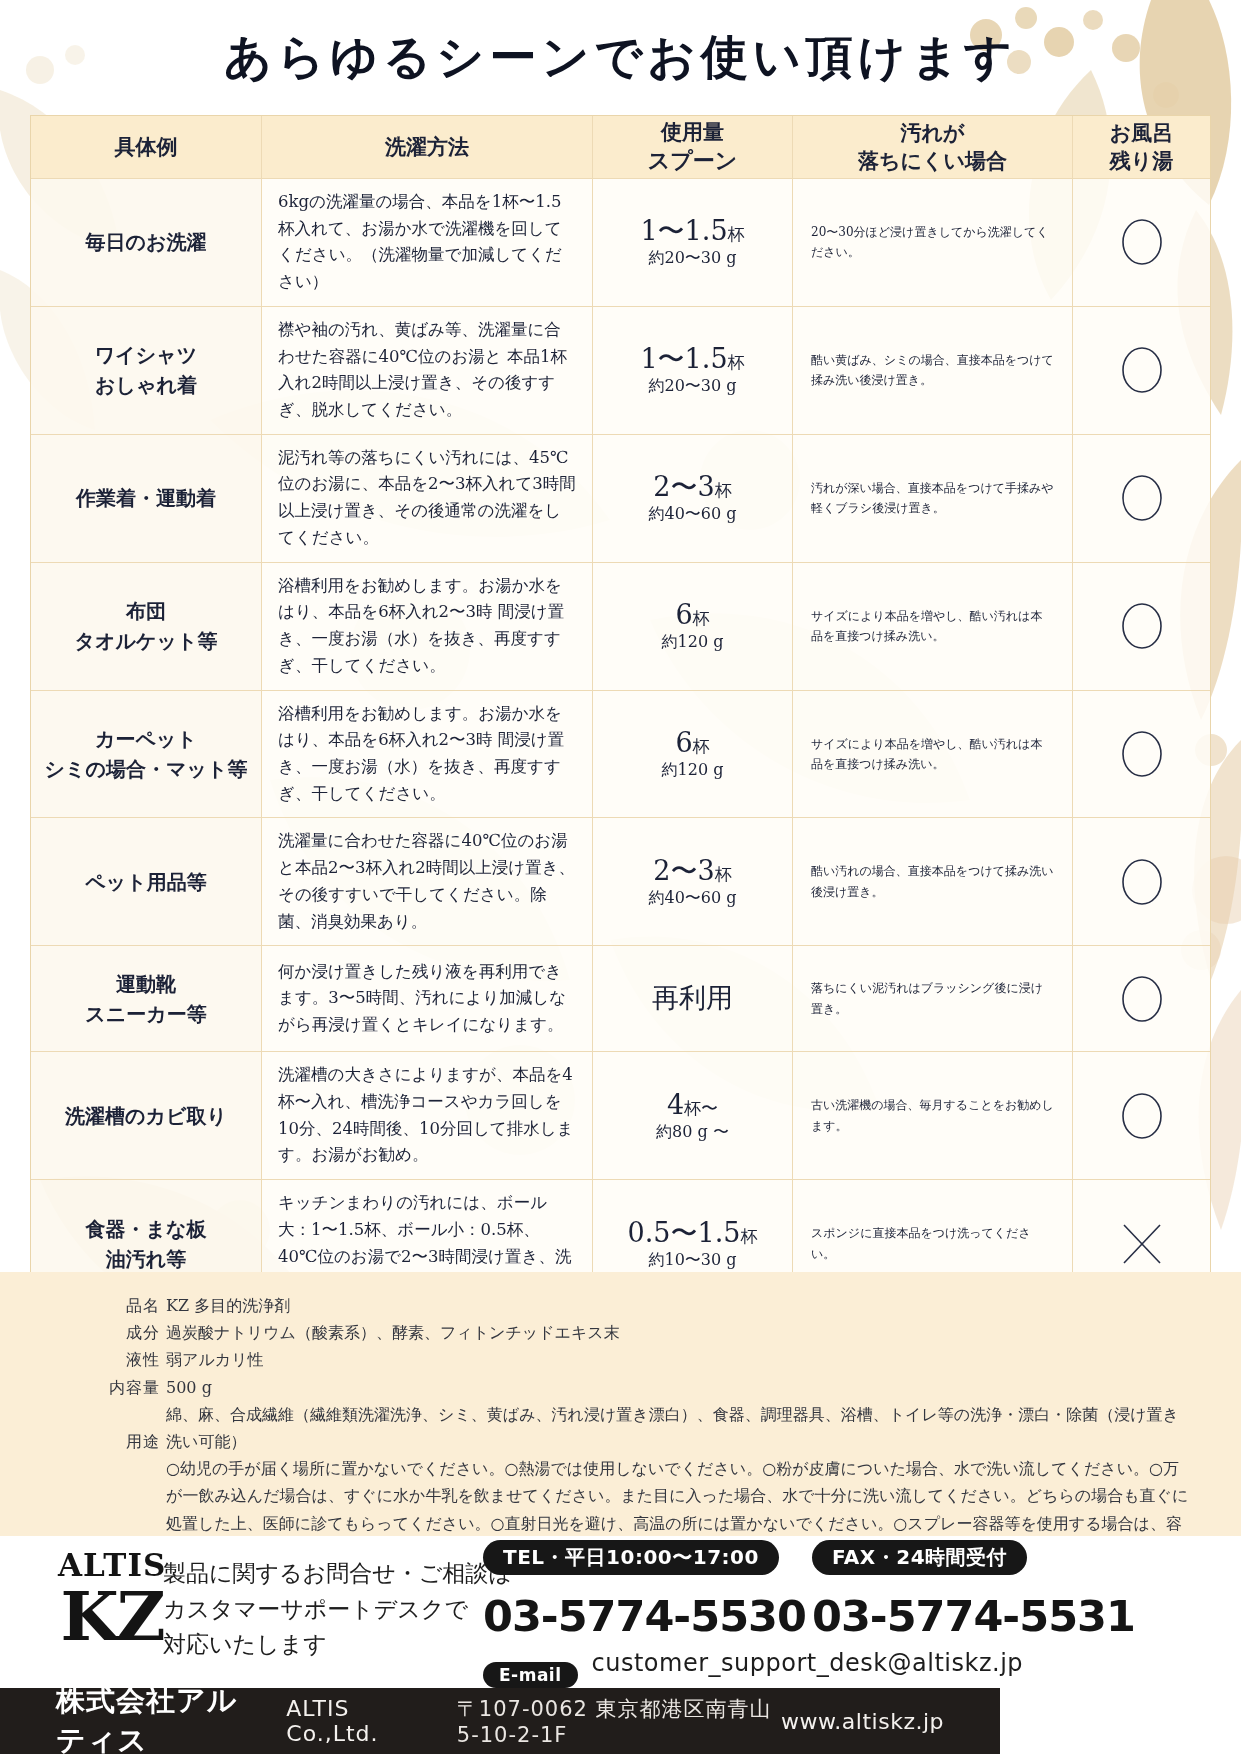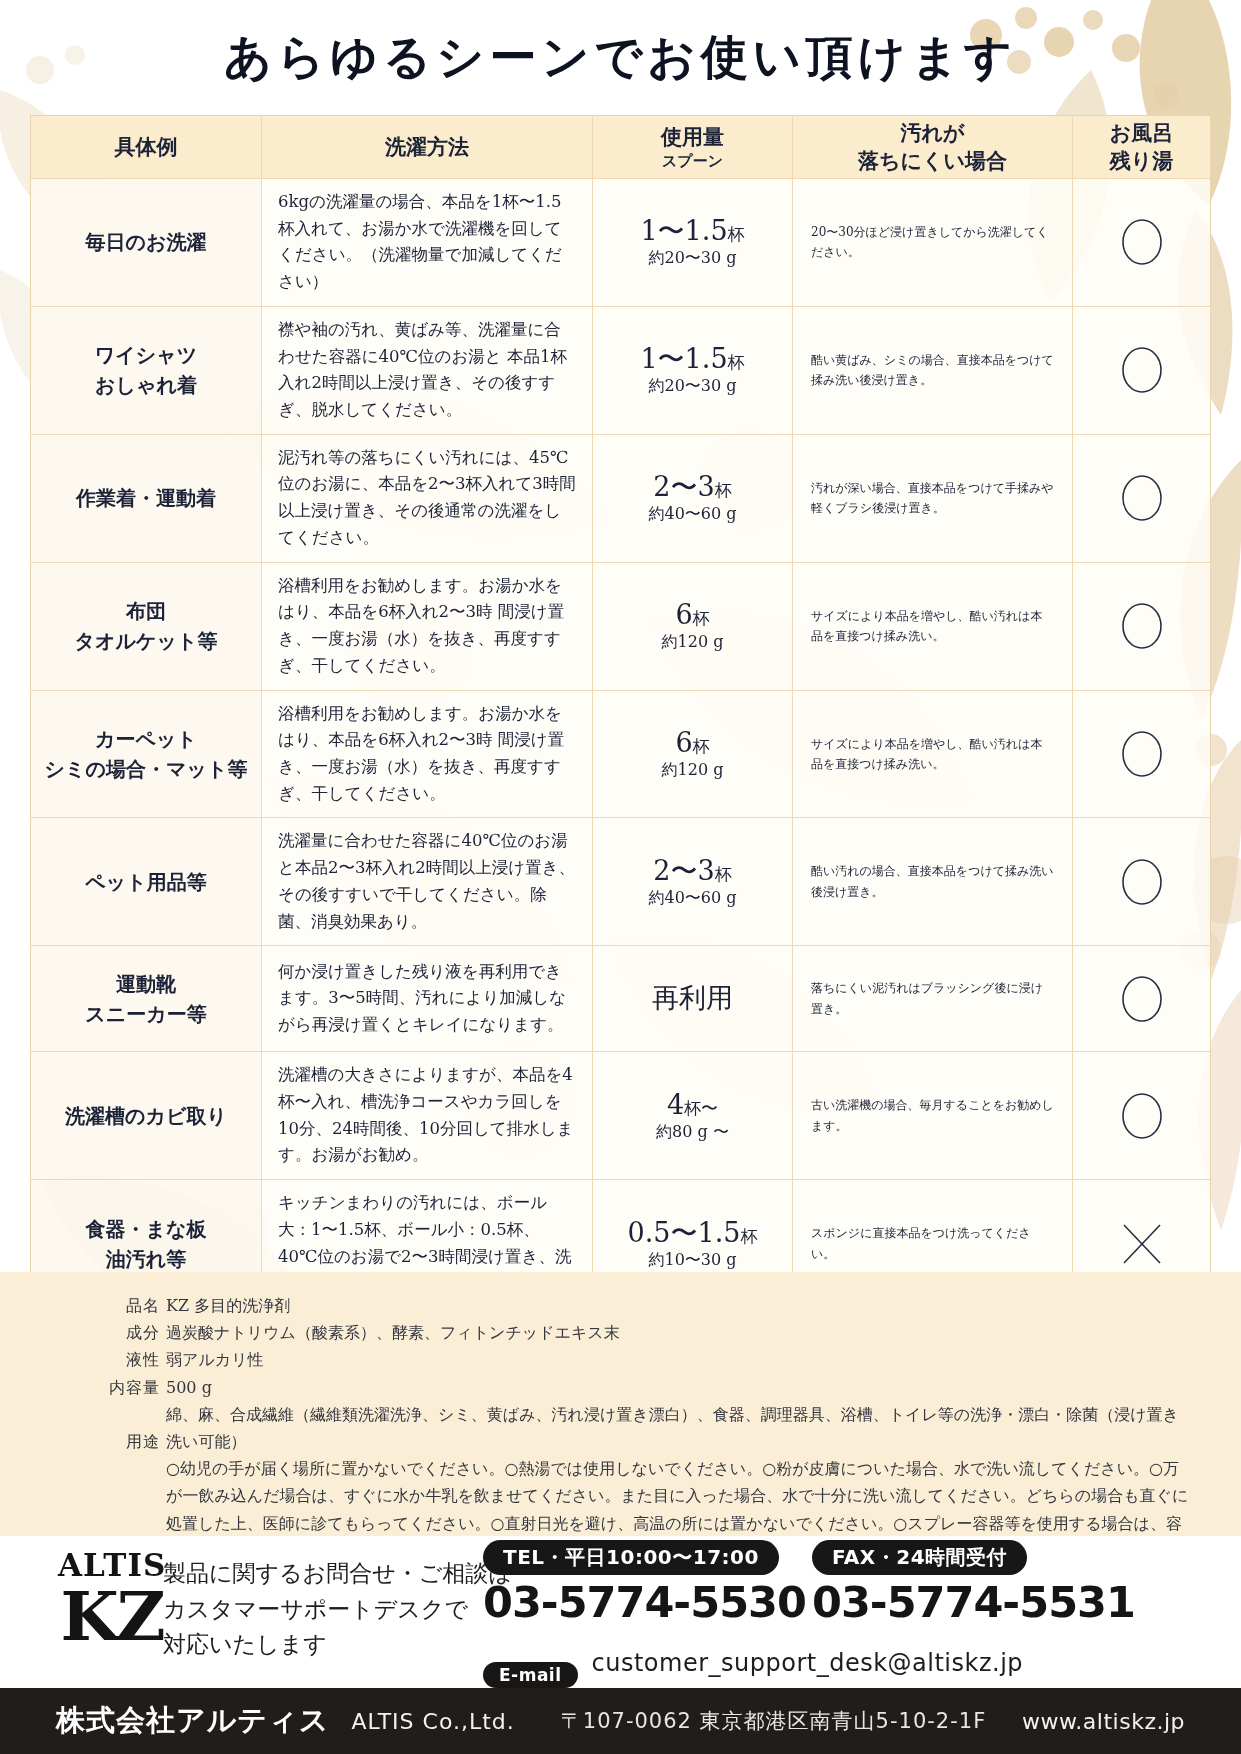--- a/index.html
+++ b/index.html
@@ -20,21 +20,21 @@
   .title{position:absolute;top:26px;left:0;width:100%;text-align:center;z-index:2;
          font-size:47px;font-weight:bold;letter-spacing:5px;color:#0e1322;}
 
   
   .table-wrap{position:absolute;left:30px;top:115px;width:1181px;z-index:1;
               border:1px solid #e9d5ab;box-sizing:border-box;}
   .t-row{display:grid;grid-template-columns:231px 331px 200px 280px 137px;}
   .t-header{background:#fbeccd;}
   .t-header .cell{min-height:62px;display:flex;flex-direction:column;justify-content:center;
                   align-items:center;font-size:21px;font-weight:bold;line-height:1.35;}
-  .t-header .cell .sub{font-size:15px;font-weight:bold;}
+  .t-header .cell .sub{font-size:22px;font-weight:bold;}
   .cell{border-right:1px solid #eddab5;box-sizing:border-box;}
   .t-row .cell:last-child{border-right:none;}
   .t-body .t-row{border-top:1px solid #eddab5;}
   .t-body .cell{background:rgba(255,253,247,.86);min-height:105px;
                 display:flex;flex-direction:column;justify-content:center;}
   .cell-example{align-items:center;text-align:center;font-size:20px;font-weight:bold;
                 white-space:pre-line;line-height:1.5;background:rgba(253,248,238,.9)!important;}
   .cell-method{padding:10px 16px;font-size:16.5px;line-height:1.62;text-align:left;}
   .cell-amount{align-items:center;text-align:center;}
   .amount-main{font-size:27px;line-height:1.15;}
@@ -56,27 +56,27 @@
           font-family:"DejaVu Sans","Liberation Sans",sans-serif;}
   .logo{position:absolute;left:58px;top:14px;text-align:center;color:#141414;
         font-family:"DejaVu Serif","Liberation Serif",serif;line-height:1;}
   .logo .l1{font-size:31px;font-weight:bold;letter-spacing:1px;}
   .logo .l2{font-size:67px;font-weight:bold;letter-spacing:-2px;margin-top:2px;}
   .support{position:absolute;left:163px;top:20px;font-size:23px;line-height:1.55;color:#1e1e1e;font-weight:500;}
   .pill{display:inline-block;background:#171717;color:#fff;border-radius:20px;
         padding:4px 20px;font-size:20px;font-weight:bold;letter-spacing:.5px;}
   .tel-group{position:absolute;left:483px;top:4px;}
   .fax-group{position:absolute;left:812px;top:4px;}
-  .big-num{font-size:43px;font-weight:800;letter-spacing:-1px;color:#151515;margin-top:2px;}
+  .big-num{font-size:43px;font-weight:800;letter-spacing:-1px;color:#151515;margin-top:16px;}
   .email-row{position:absolute;left:483px;top:102px;display:flex;align-items:center;}
   .pill-small{border-radius:16px;padding:3px 16px;font-size:17px;margin-top:24px;}
   .email-text{margin-left:14px;font-size:24px;color:#1d1d1d;letter-spacing:.5px;}
 
   
-  .bar{position:absolute;top:1688px;left:0;width:1241px;height:66px;background:#211d1b;z-index:2;
+  .bar{position:absolute;top:1688px;left:0;width:1000px;height:66px;background:#211d1b;z-index:2;
        display:flex;align-items:center;box-sizing:border-box;padding:0 56px;
        font-family:"DejaVu Sans","Liberation Sans",sans-serif;color:#fff;}
   .bar .co-jp{font-size:29px;font-weight:bold;letter-spacing:1px;}
   .bar .co-en{font-size:22px;font-weight:normal;letter-spacing:1px;margin-left:22px;color:#f4f1ee;}
   .bar .addr{font-size:21px;letter-spacing:1px;margin-left:46px;color:#eae6e2;}
   .bar .web{font-size:22px;letter-spacing:.5px;margin-left:auto;color:#f4f1ee;}
 </style>
 </head>
 <body>
 

